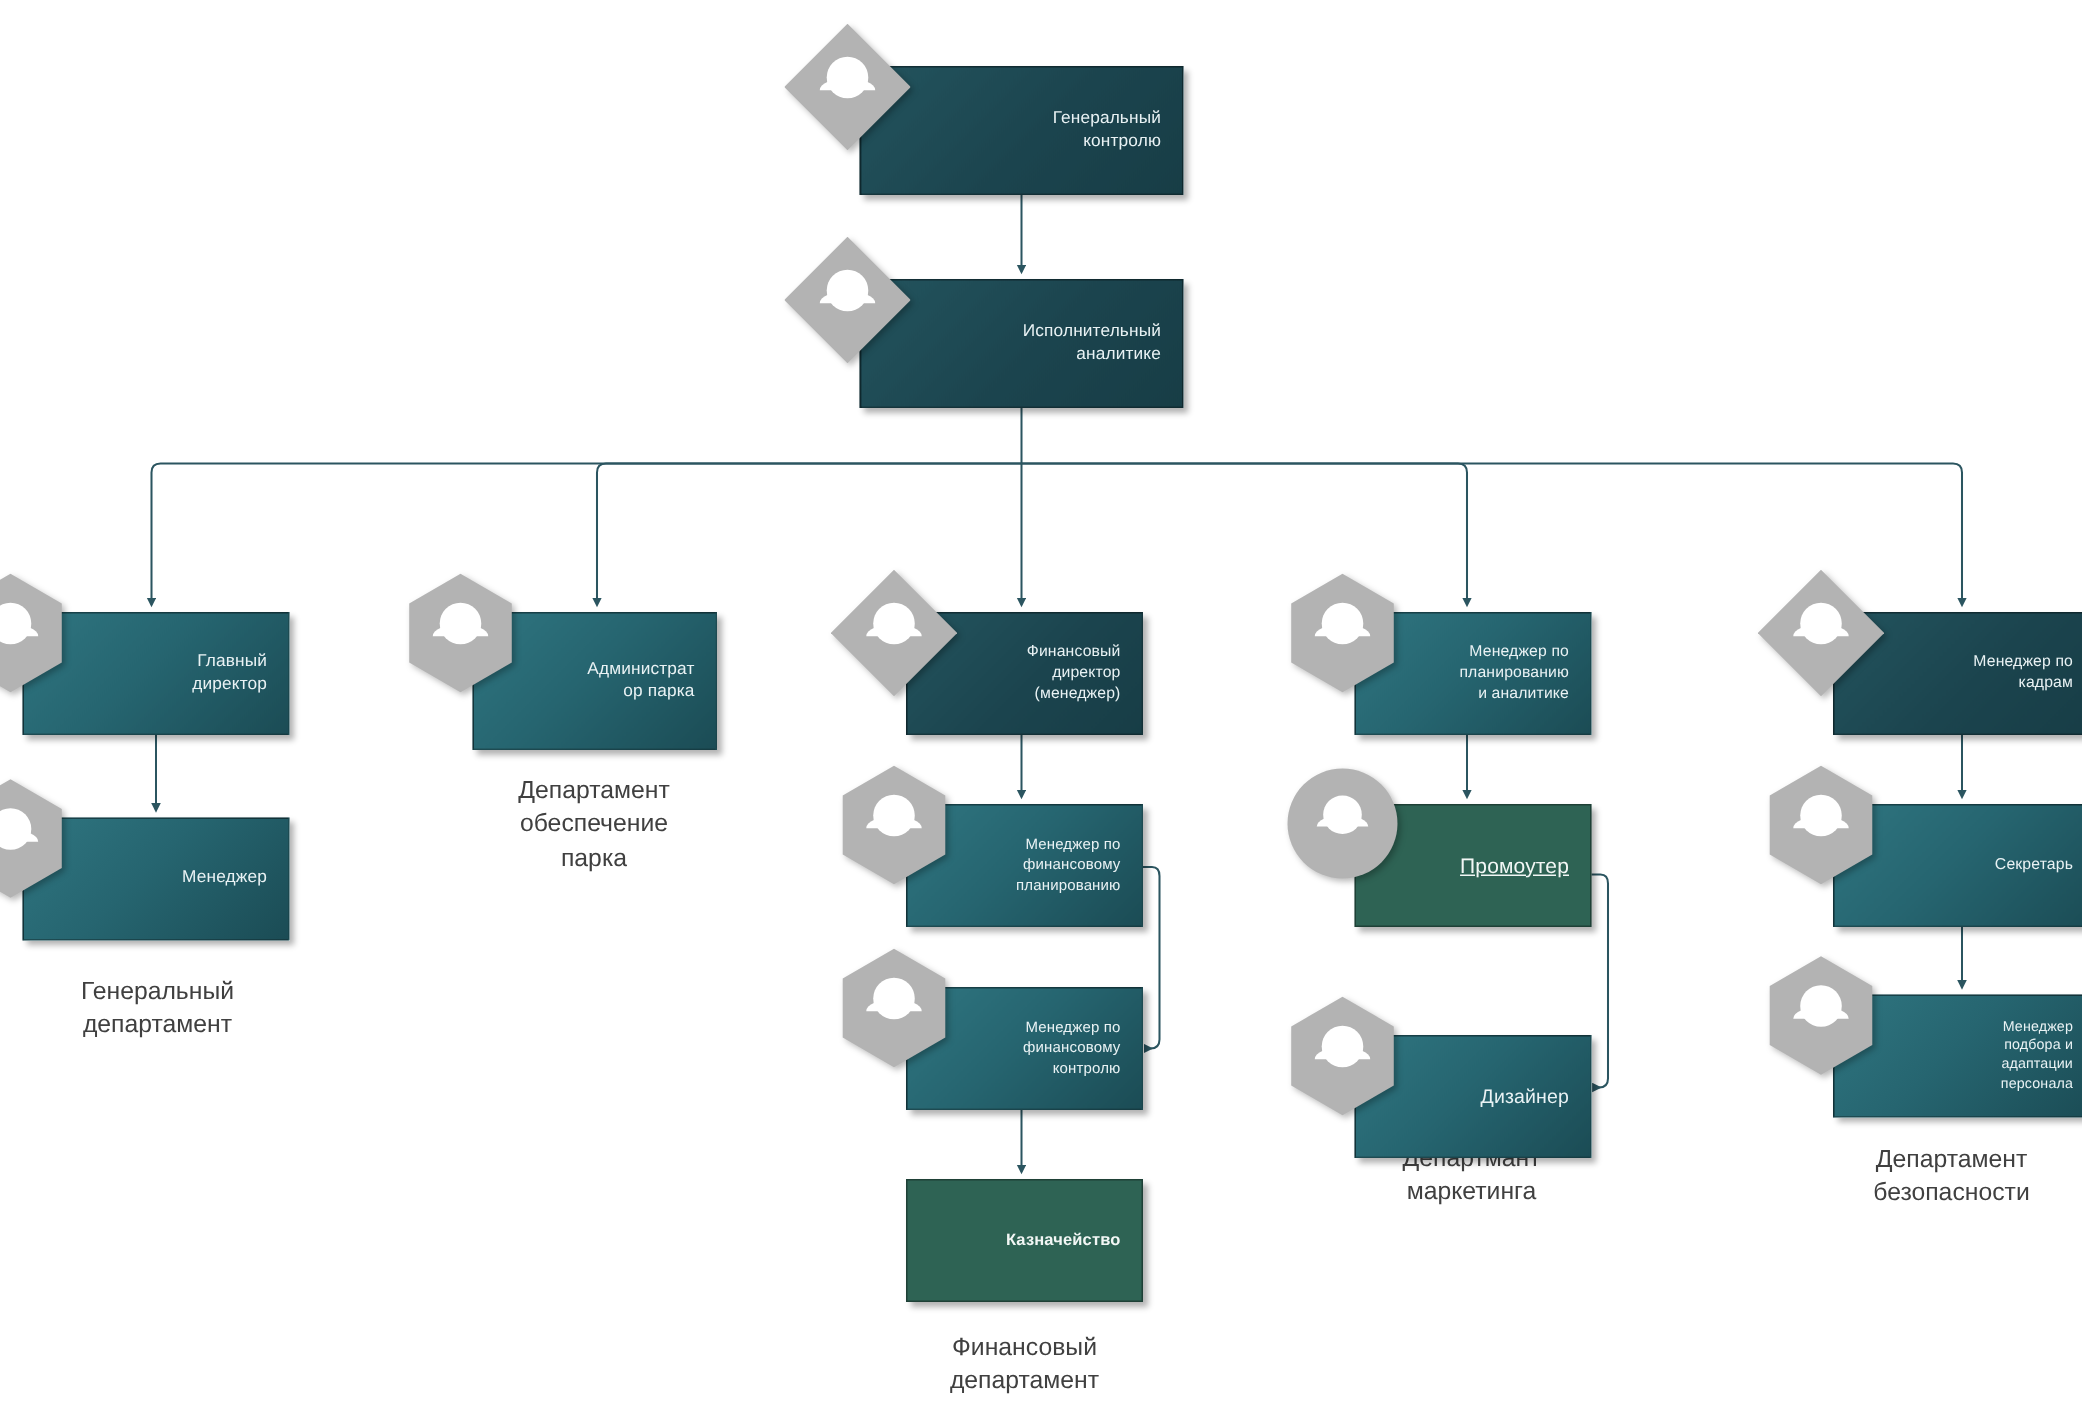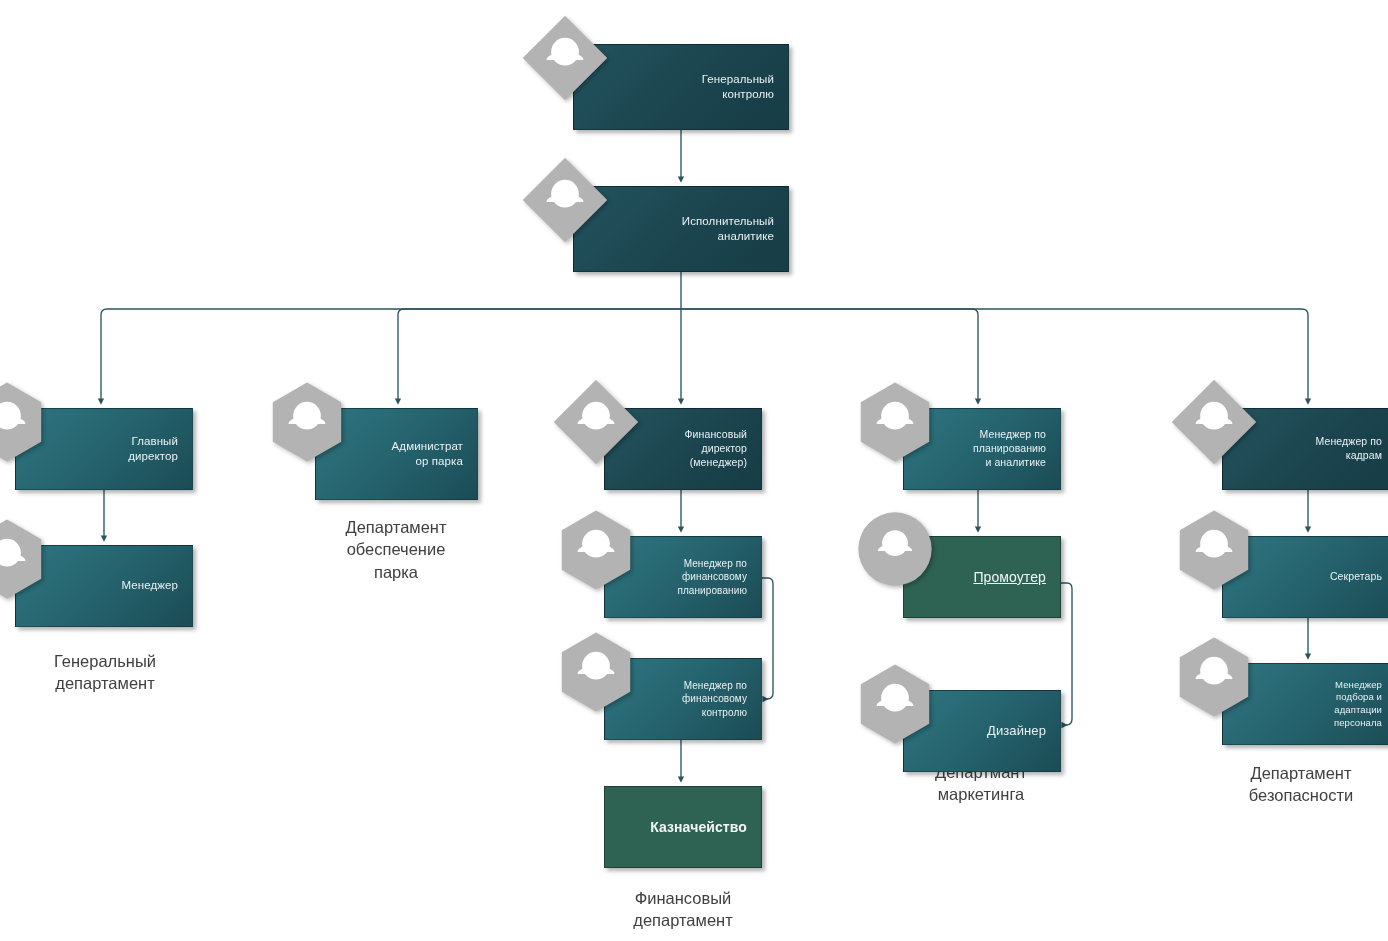--- a/index.html
+++ b/index.html
@@ -192,21 +192,21 @@
         <span class="label" style="font-size: 10px;">Менеджер по
 финансовому
 контролю</span>
       </div>
       <div class="pic" style="width: 84px; height: 84px; left: 553.6px; top: 630.28px;"><svg width="84" height="84" viewBox="0 0 84 84">
           <polygon points="42.00,2.52 76.19,22.26 76.19,61.74 42.00,81.48 7.81,61.74 7.81,22.26" fill="#b3b3b3"></polygon>
           <circle cx="42" cy="35.7" r="13.860000000000001" fill="#ffffff"></circle>
           <path d="M 23.52 44.1 a 18.48 7.9799999999999995 0 0 1 36.96 0 z" fill="#ffffff"></path>
         </svg></div>
       <div class="node sk-green" style="left: 604px; top: 786px; width: 158px; height: 82px;">
-        <span class="label" style="font-size: 14px;">Казначейство</span>
+        <span class="label" style="font-size: 11px;">Казначейство</span>
       </div>
       <div class="node sk-teal" style="left: 903px; top: 408px; width: 158px; height: 82px;">
         <span class="label" style="font-size: 10.5px;">Менеджер по
 планированию
 и аналитике</span>
       </div>
       <div class="pic" style="width: 84px; height: 84px; left: 852.6px; top: 380.28px;"><svg width="84" height="84" viewBox="0 0 84 84">
           <polygon points="42.00,2.52 76.19,22.26 76.19,61.74 42.00,81.48 7.81,61.74 7.81,22.26" fill="#b3b3b3"></polygon>
           <circle cx="42" cy="35.7" r="13.860000000000001" fill="#ffffff"></circle>
           <path d="M 23.52 44.1 a 18.48 7.9799999999999995 0 0 1 36.96 0 z" fill="#ffffff"></path>

